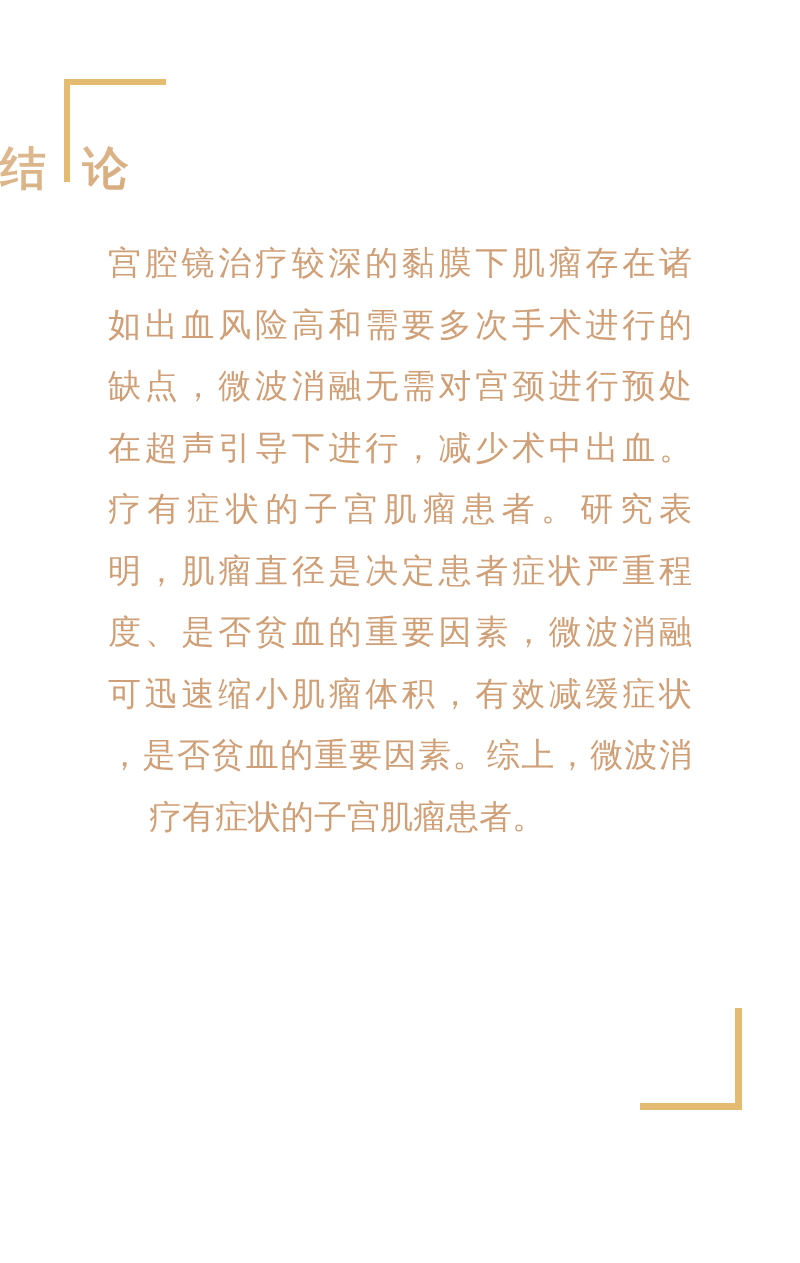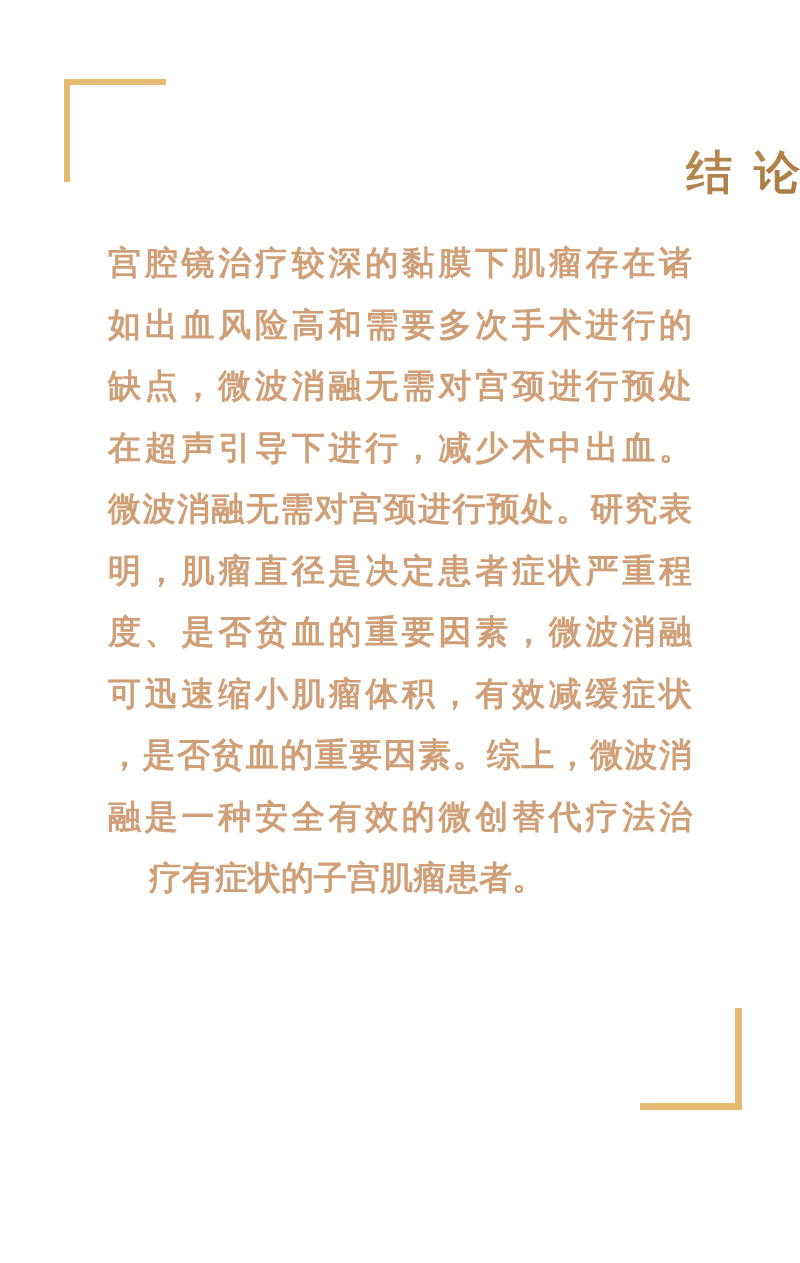--- a/index.html
+++ b/index.html
@@ -37,22 +37,22 @@
     border-bottom: 7px solid var(--accent, #e5ba71);
     border-right: 7px solid var(--accent, #e5ba71);
   }
   
   .title {
     position: absolute;
     left: 0;
     top: 146px;
     width: 100%;
     margin: 0;
-    text-align: right;
-    font-family: Liberation Sans, sans-serif;
+    text-align: left;
+    font-family: Liberation Mono, monospace;
     font-size: 46px;
     line-height: 52px;
     font-weight: 700;
     word-spacing: 9px;
     color: #bc8d55;
     background: linear-gradient(155deg,
       var(--title-g1, #ddb78d) 5%,
       var(--title-gm, #c99c66) 55%,
       var(--title-g2, #a87a42) 100%);
     -webkit-background-clip: text;
@@ -61,21 +61,21 @@
   }
   
   .body-text {
     position: absolute;
     left: 108px;
     top: 232px;
     width: 584px;
     color: var(--body-color, #cfa078);
     font-size: 33px;
     line-height: 61.5px;
-    font-weight: 700;
+    font-weight: 400;
   }
   .body-line {
     text-align: justify;
     text-align-last: justify;
     white-space: nowrap;
     height: 61.5px;
   }
   .body-line.is-last {
     text-align-last: left;
     margin-left: 41px;
@@ -87,23 +87,22 @@
 <div class="page">
   <div class="corner corner-tl"></div>
 
   <h1 class="title">结 论</h1>
 
   <div class="body-text" id="body-text">
       <div class="body-line">宫腔镜治疗较深的黏膜下肌瘤存在诸</div>
       <div class="body-line">如出血风险高和需要多次手术进行的</div>
       <div class="body-line">缺点，微波消融无需对宫颈进行预处</div>
       <div class="body-line">在超声引导下进行，减少术中出血。</div>
-      <div class="body-line">微波消融无需对宫颈进行预处。研究表</div>
+      <div class="body-line">疗有症状的子宫肌瘤患者。研究表</div>
       <div class="body-line">明，肌瘤直径是决定患者症状严重程</div>
       <div class="body-line">度、是否贫血的重要因素，微波消融</div>
       <div class="body-line">可迅速缩小肌瘤体积，有效减缓症状</div>
       <div class="body-line">，是否贫血的重要因素。综上，微波消</div>
-      <div class="body-line">融是一种安全有效的微创替代疗法治</div>
       <div class="body-line is-last">疗有症状的子宫肌瘤患者。</div>
     </div>
 
   <div class="corner corner-br"></div>
 </div>
 
 </body></html>

